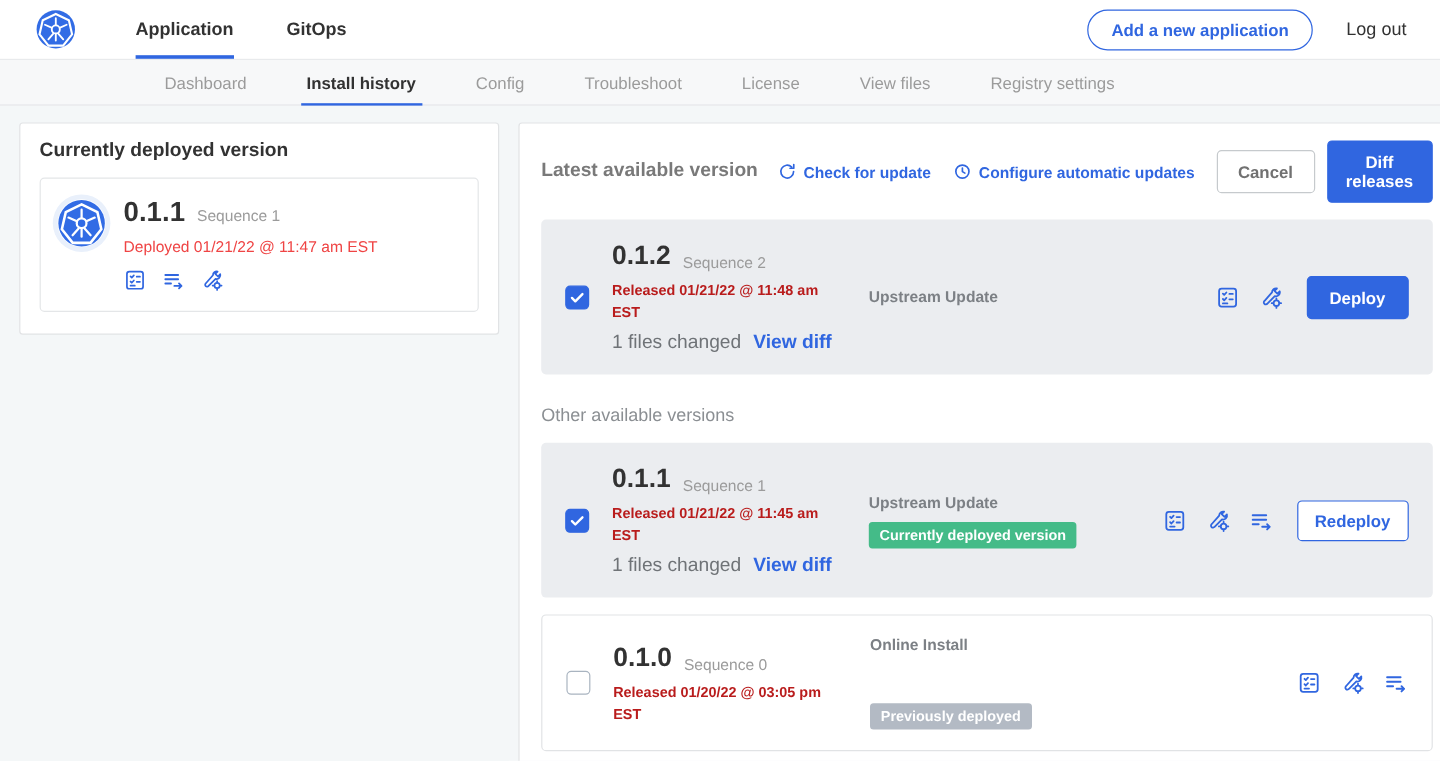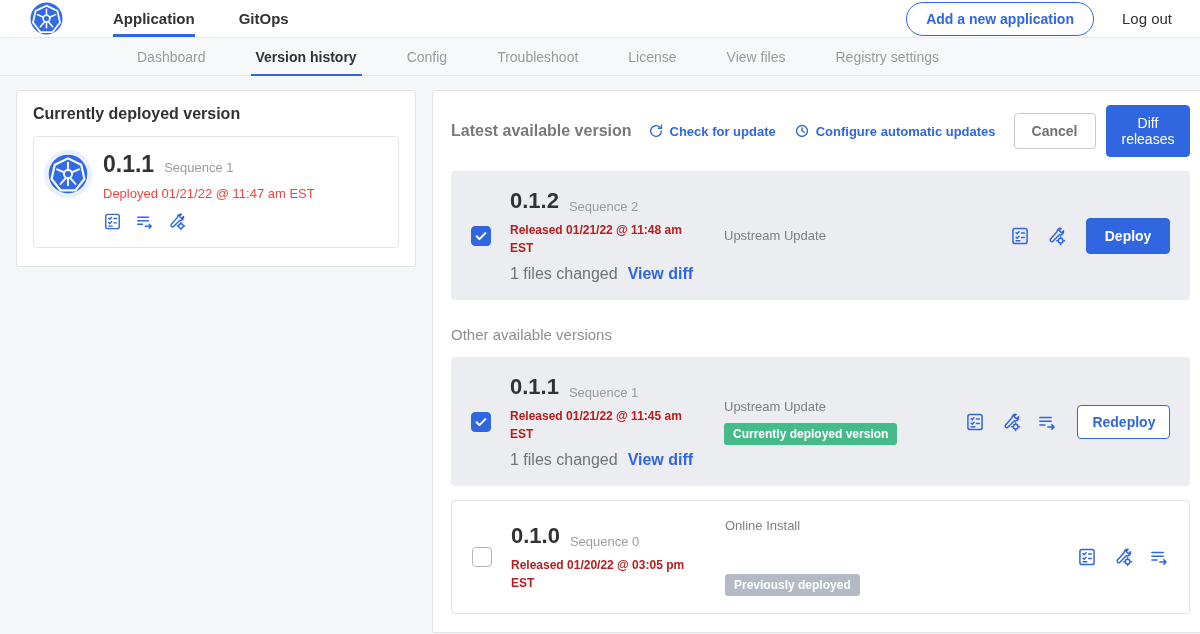--- a/index.html
+++ b/index.html
@@ -5,21 +5,21 @@
   * { box-sizing: border-box; margin: 0; padding: 0; }
   html, body { width: 1200px; height: 634px; overflow: hidden; }
   body {
     font-family: "Liberation Sans", "DejaVu Sans", sans-serif;
     background: #f4f7f8;
     color: #323232;
   }
   .icn { width: 19px; height: 19px; display: block; }
 
   
-  .topnav { height: 38px; background: #fff; border-bottom: 1px solid #e8eaec;
+  .topnav { height: 50px; background: #fff; border-bottom: 1px solid #e8eaec;
     display: flex; align-items: center; padding: 0 28px 0 30px; }
   .logo { width: 33px; height: 33px; flex: none; }
   .top-tabs { display: flex; height: 100%; margin-left: 50px; }
   .top-tab { display: flex; align-items: center; margin-right: 44px; font-size: 15px;
     font-weight: 700; color: #323232; position: relative; cursor: pointer; }
   .top-tab.active::after { content: ""; position: absolute; left: 0; right: 0; bottom: 0;
     height: 3px; background: var(--accent, #3066e0); }
   .spacer { flex: 1; }
   .btn-add { border: 1px solid var(--accent, #3066e0); color: var(--accent, #3066e0);
     background: #fff; font-weight: 700; font-size: 14px; padding: 8px 19px;
@@ -57,21 +57,21 @@
   .latest-header { display: flex; align-items: center; }
   .latest-title { font-size: 16px; font-weight: 700; color: #797979; margin-right: 16px;
     white-space: nowrap; }
   .hlink { display: flex; align-items: center; gap: 6px; color: var(--accent, #3066e0);
     font-size: 13px; font-weight: 700; margin-right: 18px; cursor: pointer; white-space: nowrap; }
   .hlink .icn { width: 16px; height: 16px; }
   .btn-cancel { background: #fff; border: 1px solid #c6cacd; color: #717171; font-weight: 700;
     font-size: 14px; padding: 9px 17px; border-radius: 4px; margin-right: 10px;
     font-family: inherit; cursor: pointer; }
   .btn-primary { background: var(--accent, #3066e0); border: 1px solid var(--accent, #3066e0);
-    color: #fff; font-weight: 400; font-size: 14px; padding: 9px 15px; border-radius: 4px;
+    color: #fff; font-weight: 700; font-size: 14px; padding: 9px 15px; border-radius: 4px;
     font-family: inherit; cursor: pointer; }
 
   .vrow { display: flex; align-items: center; border-radius: 4px; padding: 17px 20px;
     margin-top: 14px; }
   .vrow.shaded { background: #ebedf0; }
   .vrow.plain { background: #fff; border: 1px solid #e1e3e5; }
   .cbx { width: 20px; height: 20px; border-radius: 4px; background: #fff;
     border: 1px solid #a9b4c0; flex: none; margin-right: 19px; cursor: pointer;
     display: flex; align-items: center; justify-content: center; }
   .cbx svg { display: none; width: 14px; height: 14px; }
@@ -80,21 +80,21 @@
   .vinfo { width: 214px; flex: none; }
   .vline1 { display: flex; align-items: flex-end; gap: 10px; }
   .vnum { font-size: 22px; font-weight: 700; }
   .vseq { font-size: 13px; color: #9b9b9b; }
   .vreleased { font-size: 12px; font-weight: 700; color: #b91c1c; margin-top: 7px;
     width: 190px; line-height: 1.5; }
   .vfiles { display: flex; gap: 10px; font-size: 16px; margin-top: 8px; align-items: baseline; }
   .vfiles .fc { color: #6f7377; }
   .vfiles .vd { color: var(--accent, #3066e0); font-weight: 700; cursor: pointer; }
   .vsource { width: 235px; flex: none; }
-  .source-label { font-size: 13px; font-weight: 400; color: #7c8085; }
+  .source-label { font-size: 13px; font-weight: 700; color: #7c8085; }
   .badge { display: inline-block; margin-top: 9px; padding: 4px 9px; border-radius: 3px;
     font-size: 12px; font-weight: 700; color: #fff; }
   .badge.green { background: var(--success, #44bb88); }
   .badge.gray { background: var(--muted-badge, #b3bac4); margin-top: 41px; }
   .vactions { margin-left: auto; display: flex; align-items: center; gap: 16px;
     color: var(--accent, #3066e0); }
   .vactions .icn { width: 20px; height: 20px; cursor: pointer; }
   .btn-deploy { background: var(--accent, #3066e0); color: #fff;
     border: 1px solid var(--accent, #3066e0); font-weight: 700; font-size: 14px;
     padding: 9px 18px; border-radius: 4px; margin-left: 4px; font-family: inherit; cursor: pointer; }
@@ -119,21 +119,21 @@
     <div class="top-tab active">Application</div>
     <div class="top-tab">GitOps</div>
   </nav>
   <div class="spacer"></div>
   <button class="btn-add">Add a new application</button>
   <div class="logout">Log out</div>
 </header>
 
 <nav class="subnav">
   <div class="subtab">Dashboard</div>
-  <div class="subtab active">Version history</div>
+  <div class="subtab active">Install history</div>
   <div class="subtab">Config</div>
   <div class="subtab">Troubleshoot</div>
   <div class="subtab">License</div>
   <div class="subtab">View files</div>
   <div class="subtab">Registry settings</div>
 </nav>
 
 <main class="main">
 
   <aside class="card left-card">

